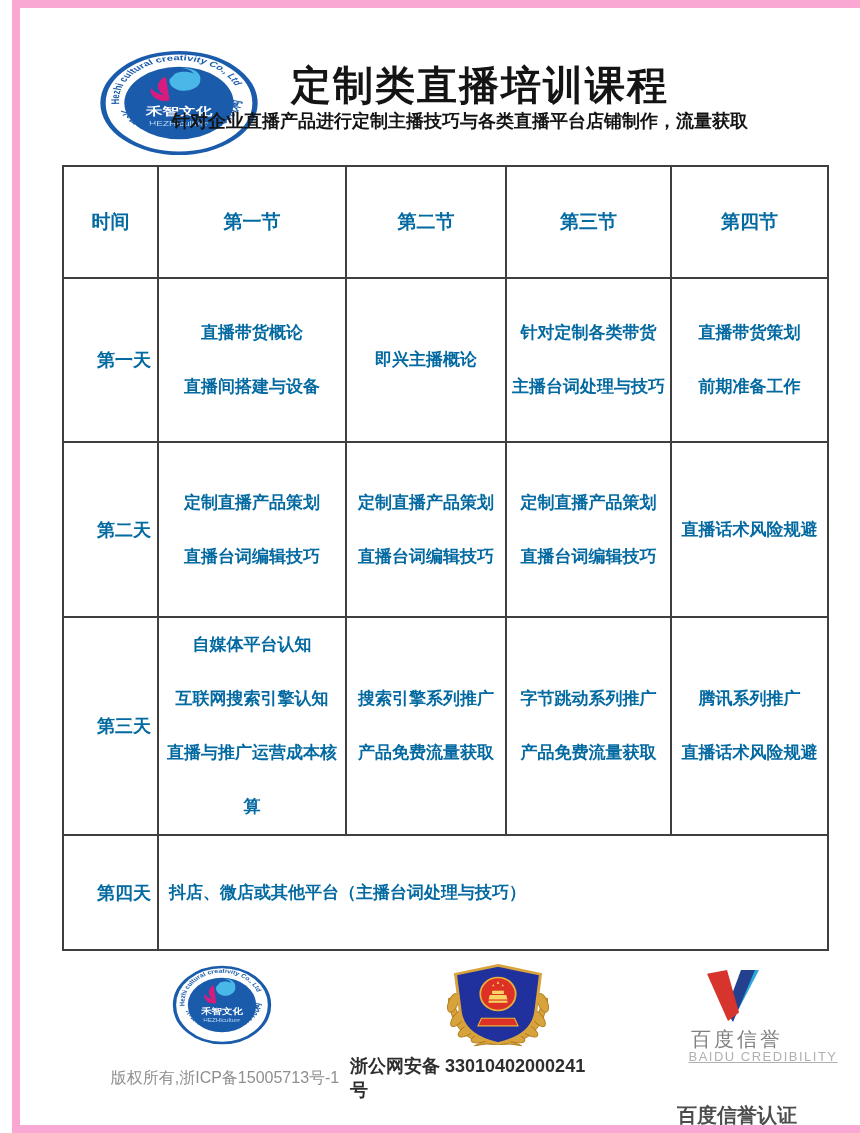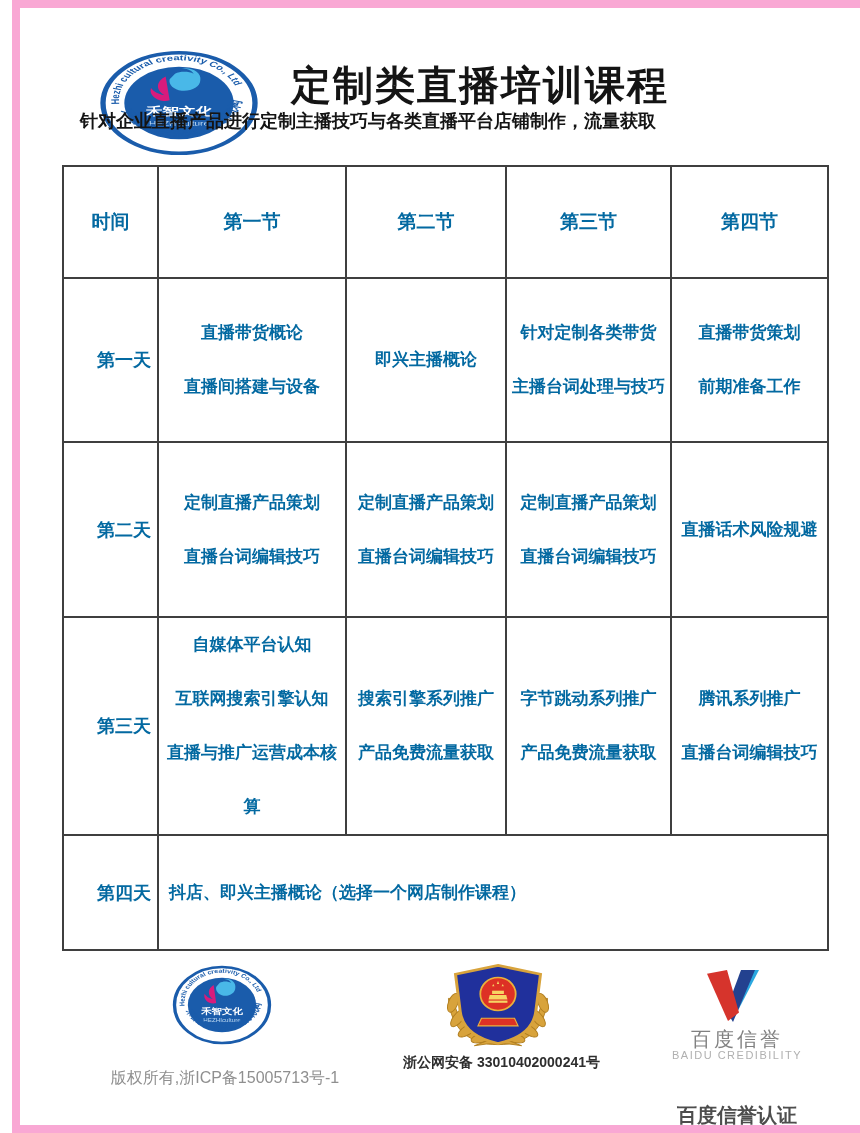--- a/index.html
+++ b/index.html
@@ -15,21 +15,21 @@
     margin-left:12px;
   }
   
   .logo-header { position:absolute; left:79px; top:42px; width:160px; height:106px; }
   .page-title {
     position:absolute; left:130px; top:50px; width:660px;
     text-align:center; font-size:40px; font-weight:900; letter-spacing:2px; color:#141414;
   }
   .page-subtitle {
     position:absolute; left:60px; top:101px; width:760px;
-    text-align:left; font-size:18px; font-weight:bold; color:#141414;
+    text-align:center; font-size:18px; font-weight:bold; color:#141414;
   }
   
   .course-table {
     position:absolute; left:42px; top:157px;
     border-collapse:collapse; table-layout:fixed;
   }
   .course-table td {
     border:2px solid #3f3f3f;
     text-align:center; vertical-align:middle;
     font-weight:bold; color:#0369a1;
@@ -47,30 +47,30 @@
   .row-4 td { height:113px; }
   
   .footer-left-logo  { position:absolute; left:152px; top:957px; width:100px; height:80px; }
   .footer-icp {
     position:absolute; left:60px; top:1060px; width:290px;
     text-align:center; font-size:16px; color:#8f8f8f;
   }
   .footer-badge { position:absolute; left:419px; top:953px; width:118px; height:88px; }
   .footer-police {
     position:absolute; left:330px; top:1046px; width:250px;
-    text-align:right; font-size:14px; font-weight:bold; color:#2e2e2e;
+    text-align:left; font-size:18px; font-weight:bold; color:#2e2e2e;
   }
   .footer-baidu-logo { position:absolute; left:683px; top:960px; width:64px; height:56px; }
   .baidu-title {
     position:absolute; left:638px; top:1018px; width:158px;
     text-align:center; font-size:20px; color:#808080; letter-spacing:3px;
   }
   .baidu-en {
-    position:absolute; left:638px; top:1041px; width:158px;
-    text-align:center; font-size:11px; color:#b0b0b0; letter-spacing:1.5px;
+    position:absolute; left:664px; top:1041px; width:158px;
+    text-align:center; font-size:13px; color:#b0b0b0; letter-spacing:1.5px;text-decoration:underline;
   }
   .baidu-cert {
     position:absolute; left:638px; top:1094px; width:158px;
     text-align:center; font-size:20px; font-weight:bold; color:#4d4d4d;
   }
   .defs-holder { position:absolute; width:0; height:0; overflow:hidden; }
 </style>
 </head>
 <body>
 
@@ -142,25 +142,25 @@
       <tr class="row-3">
         <td class="day-cell">第三天</td>
         <td class="body-cell">自媒体平台认知
 互联网搜索引擎认知
 直播与推广运营成本核算</td>
         <td class="body-cell">搜索引擎系列推广
 产品免费流量获取</td>
         <td class="body-cell">字节跳动系列推广
 产品免费流量获取</td>
         <td class="body-cell">腾讯系列推广
-直播台词编辑技巧</td>
+直播话术风险规避</td>
       </tr>
       <tr class="row-4">
         <td class="day-cell">第四天</td>
-        <td class="span-cell" colspan="4">抖店、即兴主播概论（选择一个网店制作课程）</td>
+        <td class="span-cell" colspan="4">抖店、微店或其他平台（主播台词处理与技巧）</td>
       </tr>
     </tbody>
   </table>
 
   <svg class="footer-left-logo">
     <use href="#hezhi-logo" width="100%" height="100%"></use>
   </svg>
   <div class="footer-icp">版权所有,浙ICP备15005713号-1</div>
 
   <svg class="footer-badge" viewBox="0 0 100 80" preserveAspectRatio="none">

